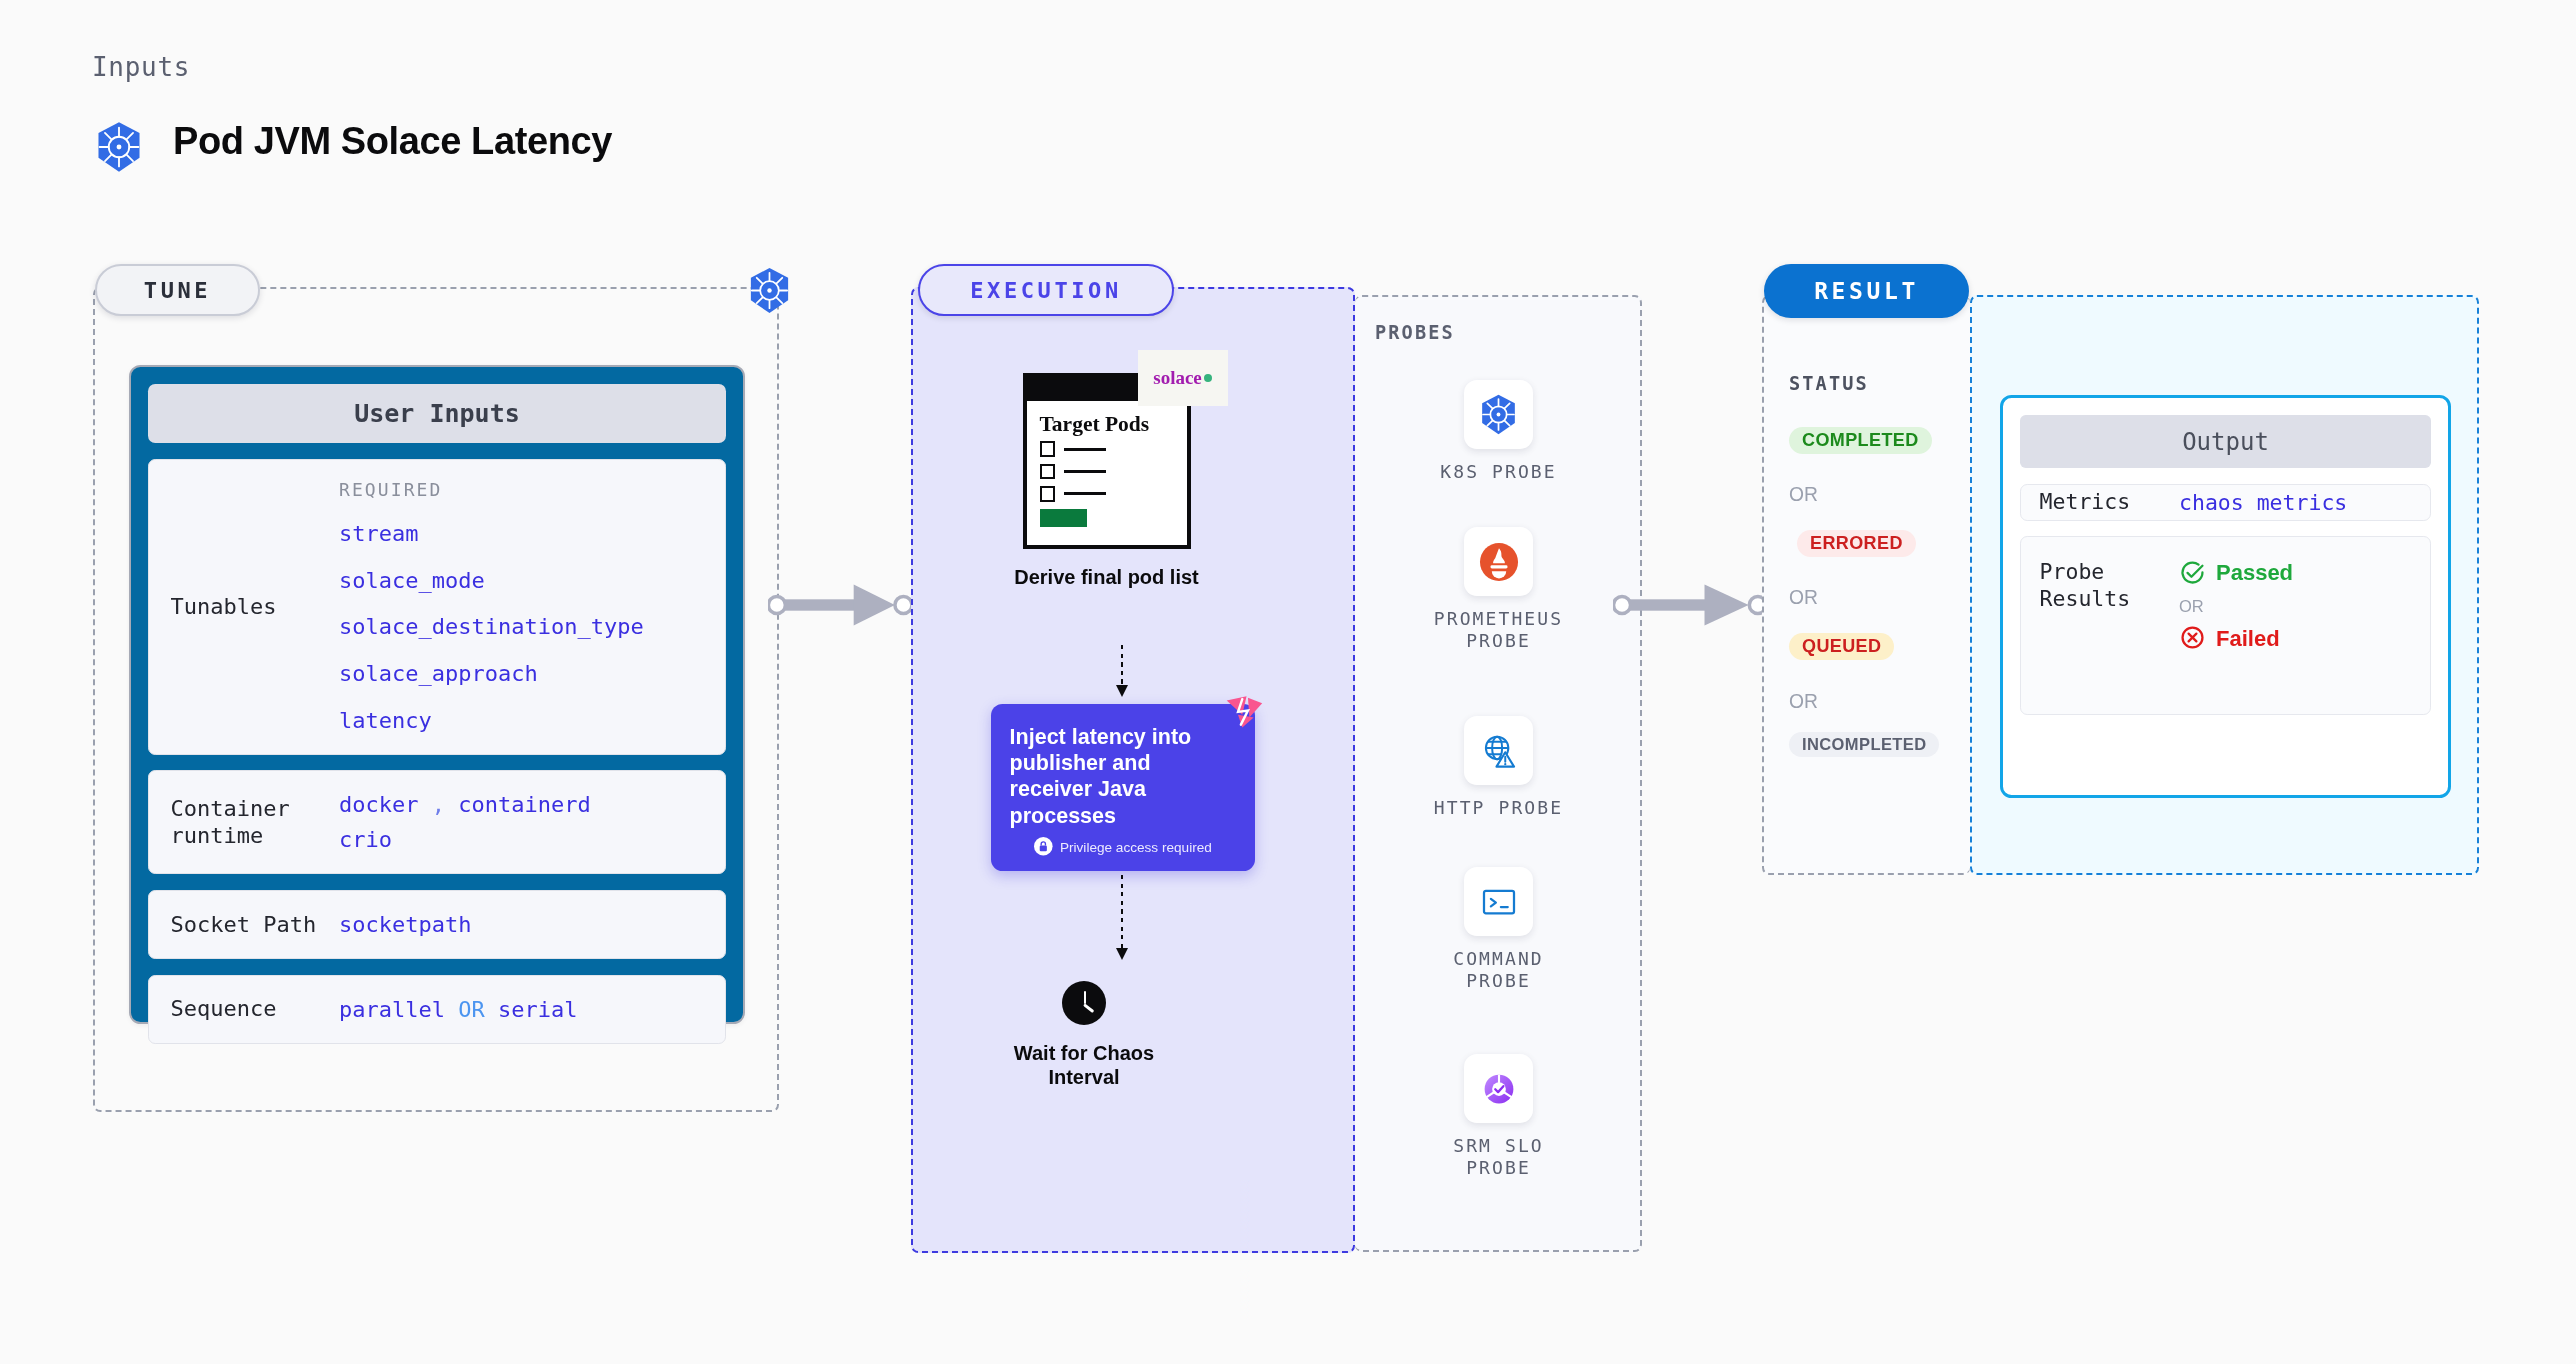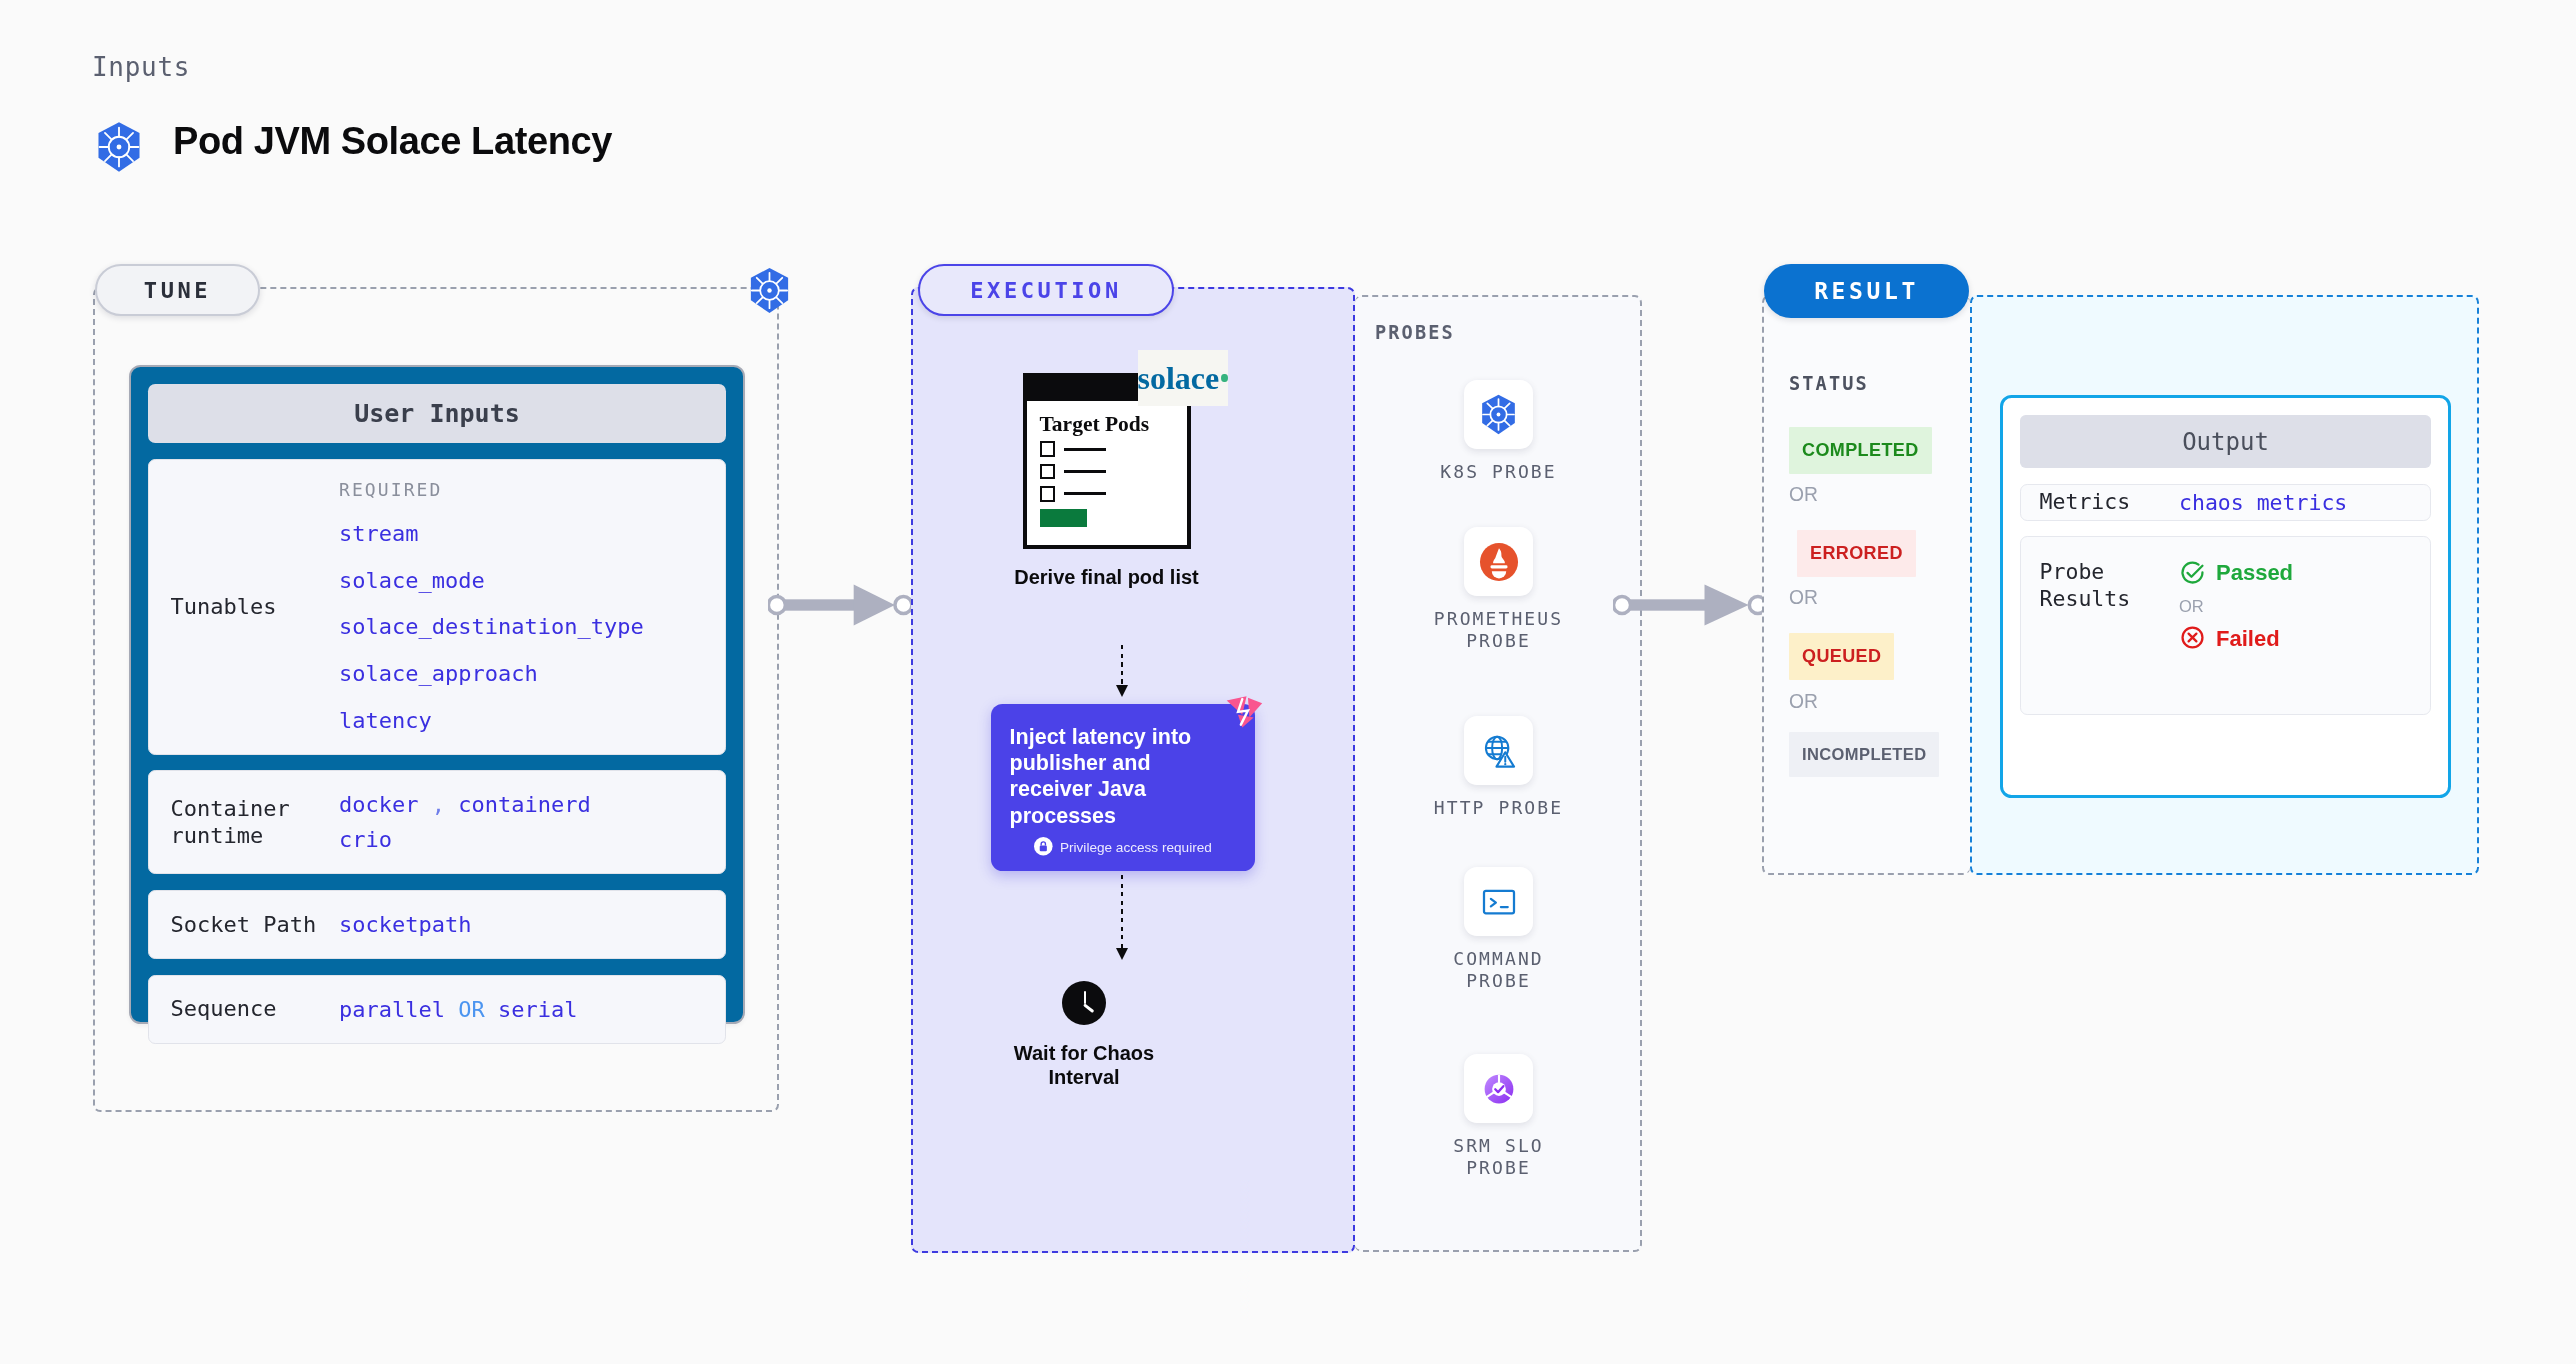--- a/index.html
+++ b/index.html
@@ -80,21 +80,21 @@
   .doc-bar { height: 24px; background: #0b0b0d; }
   .doc-body { padding: 11.5px 0 0 13px; text-align: left; }
   .doc-h { font-size: 21.5px; font-weight: 700; color: #0b0b0d; line-height: 1.05;
            font-family: "Liberation Serif", serif; }
   .doc-line { display: flex; align-items: center; gap: 8.6px; margin-top: 6.4px; }
   .doc-cb { width: 15.8px; height: 15.8px; border: 2.1px solid #0b0b0d; }
   .doc-rule { width: 42px; height: 2.9px; background: #0b0b0d; }
   .doc-green { margin-top: 7.2px; width: 47px; height: 18px; background: #0a7a3d; }
   .solace-badge { position: absolute; left: 111px; top: -27px; width: 90px; height: 56px;
                   background: #f6f6f2; display: flex; align-items: center; justify-content: center; }
-  .solace-txt { font-family: "Liberation Serif", serif; font-weight: 700; font-size: 32px; color: #0369a1; }
+  .solace-txt { font-family: "Liberation Serif", serif; font-weight: 700; font-size: 19px; color: #a21caf; }
   .solace-dot { display: inline-block; width: 7.9px; height: 7.9px; border-radius: 50%;
                 background: #36b37e; margin-left: 2.1px; vertical-align: 1.4px; }
   .node-cap { margin-top: 15.8px; font-size: 20px; font-weight: 700; color: #0b0b0d; line-height: 1.2; }
 
   .v-arrow { position: absolute; width: 2.1px; background: transparent; }
   .v-arrow::before { content: ""; position: absolute; left: 0; top: 0; width: 2.1px; height: calc(100% - 11.5px);
                      background: repeating-linear-gradient(to bottom, #0b0b0d 0 4.3px, transparent 4.3px 8.6px); }
   .v-arrow::after { content: ""; position: absolute; left: -5px; bottom: 0;
                     border-left: 6.4px solid transparent; border-right: 6.4px solid transparent;
                     border-top: 12px solid #0b0b0d; }
@@ -121,21 +121,21 @@
   .probe-cap { margin-top: 11.5px; font-family: "DejaVu Sans Mono", monospace; font-size: 18px;
                letter-spacing: 2.1px; color: #5b6070; line-height: 1.25; }
 
   
   #result-panel { left: 1762px; top: 295px; width: 208px; height: 580px;
                   border: 2.9px dashed #9aa0ae; border-right: none; background: #fafbfd; }
   #result-label { left: 1764px; top: 264px; width: 205px; height: 54px;
                   background: #0b72d0; border: none; color: #fff; font-size: 23px; }
   #status-title { position: absolute; left: 1789px; top: 373px; font-family: "DejaVu Sans Mono", monospace;
                   font-size: 18.6px; letter-spacing: 2.1px; color: #4d5260; font-weight: 700; }
-  .status-badge { position: absolute; left: 1789px; border-radius: 1px; padding: 13px 13px;
+  .status-badge { position: absolute; left: 1789px; border-radius: 15px; padding: 3px 13px;
                   font-size: 18px; font-weight: 700; letter-spacing: 0.4px; }
   .or-txt { position: absolute; left: 1789px; font-size: 19.3px; color: #9aa0ae; }
 
   #outcome-panel { left: 1970px; top: 295px; width: 509px; height: 580px;
                    border: 2.9px dashed #1580d8; background: #effaff; }
   #output-card { position: absolute; left: 2000px; top: 395px; width: 451px; height: 403px;
                  border: 3.6px solid #12a5e8; border-radius: 11.5px; background: #fff; }
 
   .out-title { margin: 17px 17px 0 17px; height: 53px; border-radius: 5.7px; background: #dddfe8;
                display: flex; align-items: center; justify-content: center;

